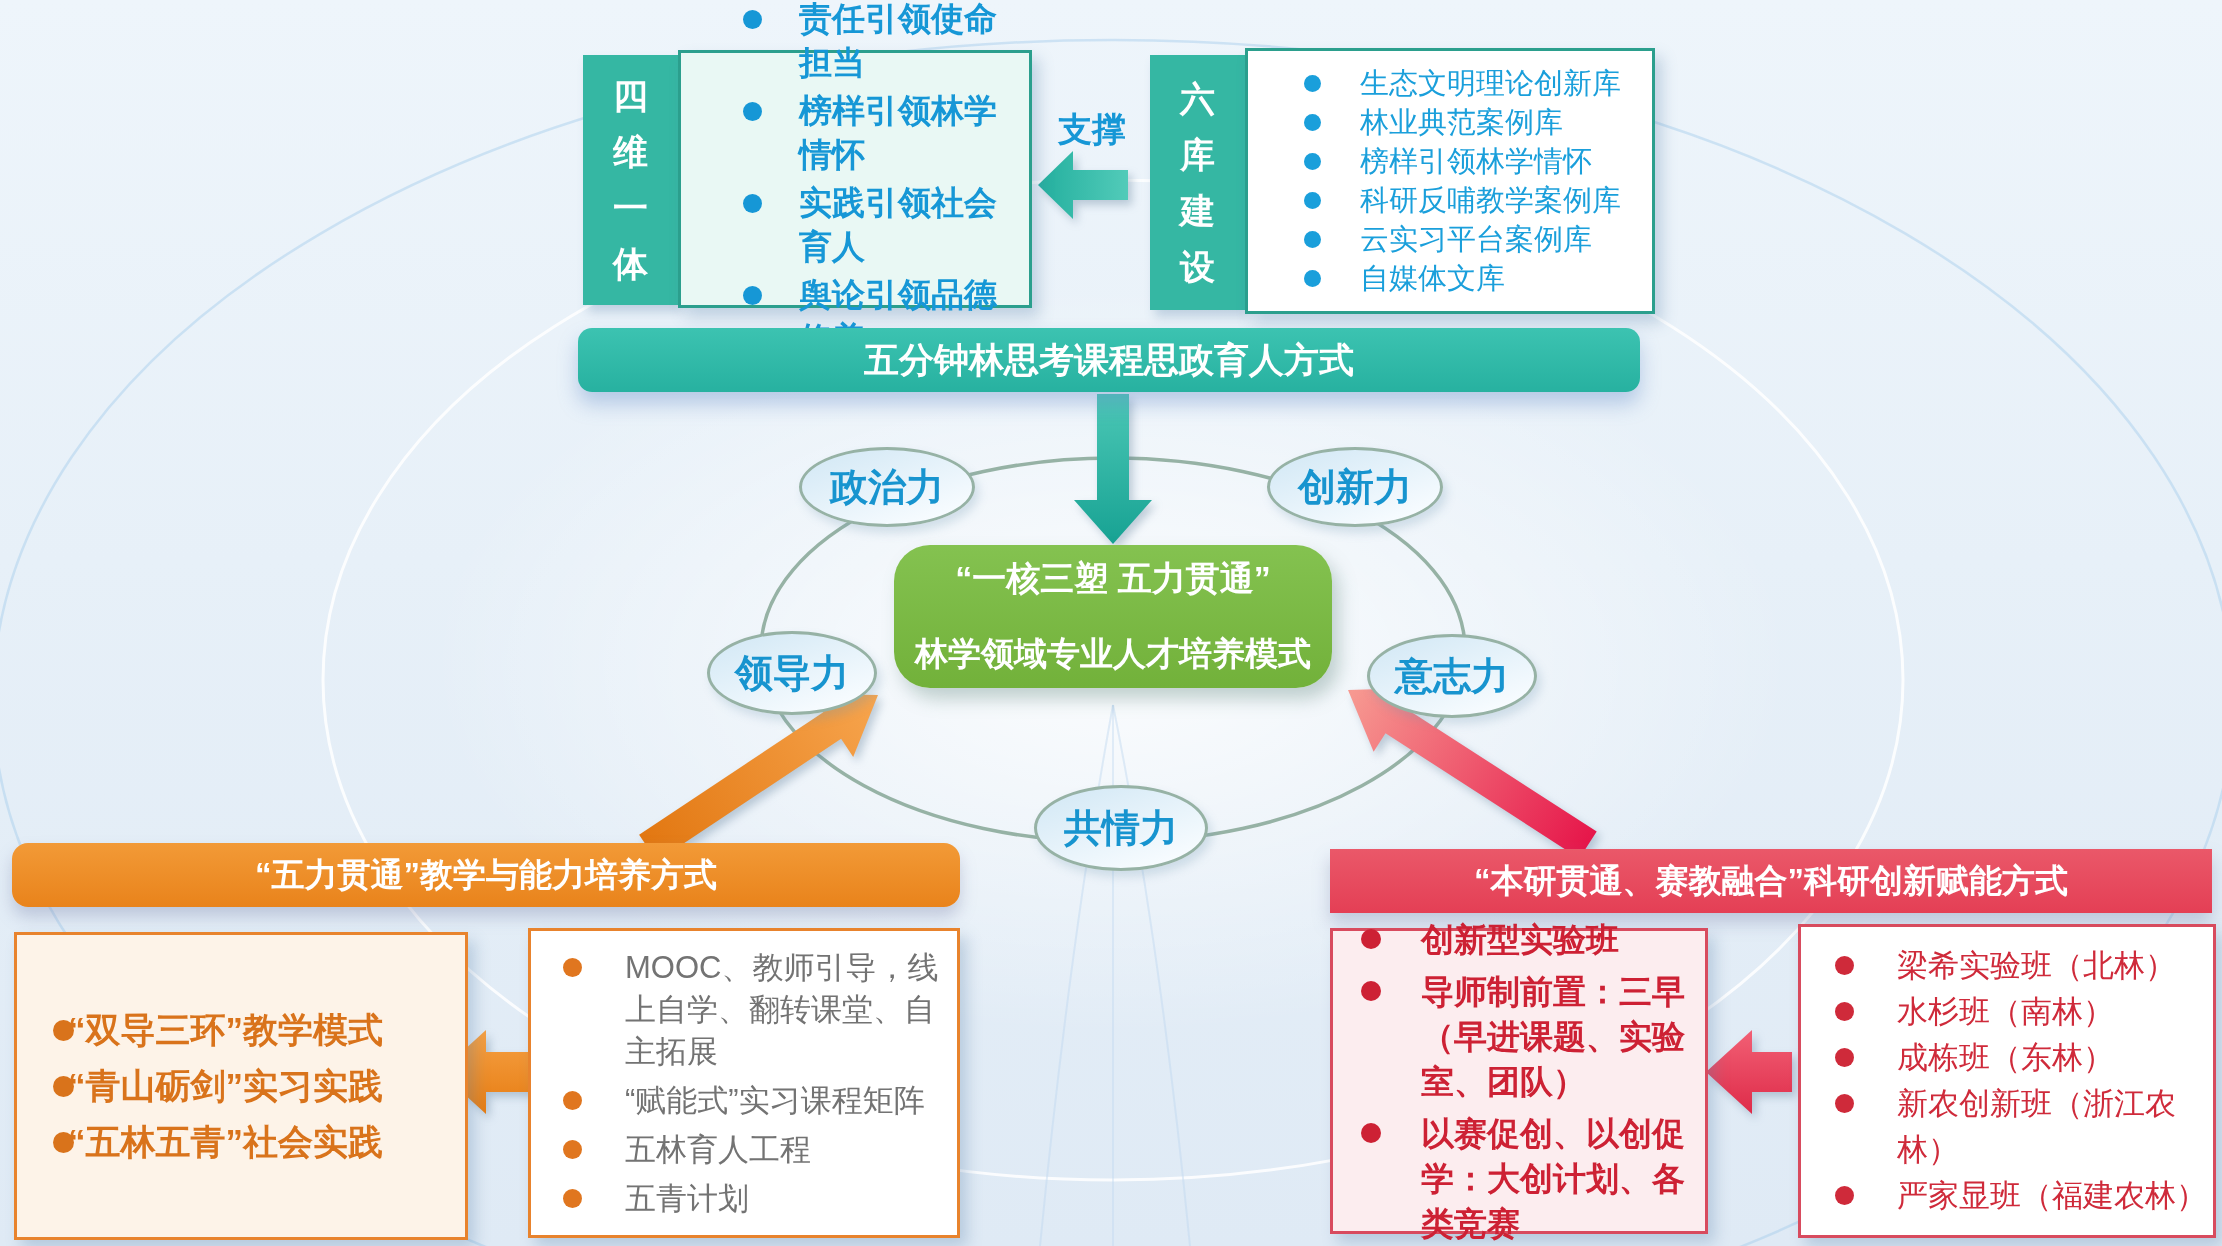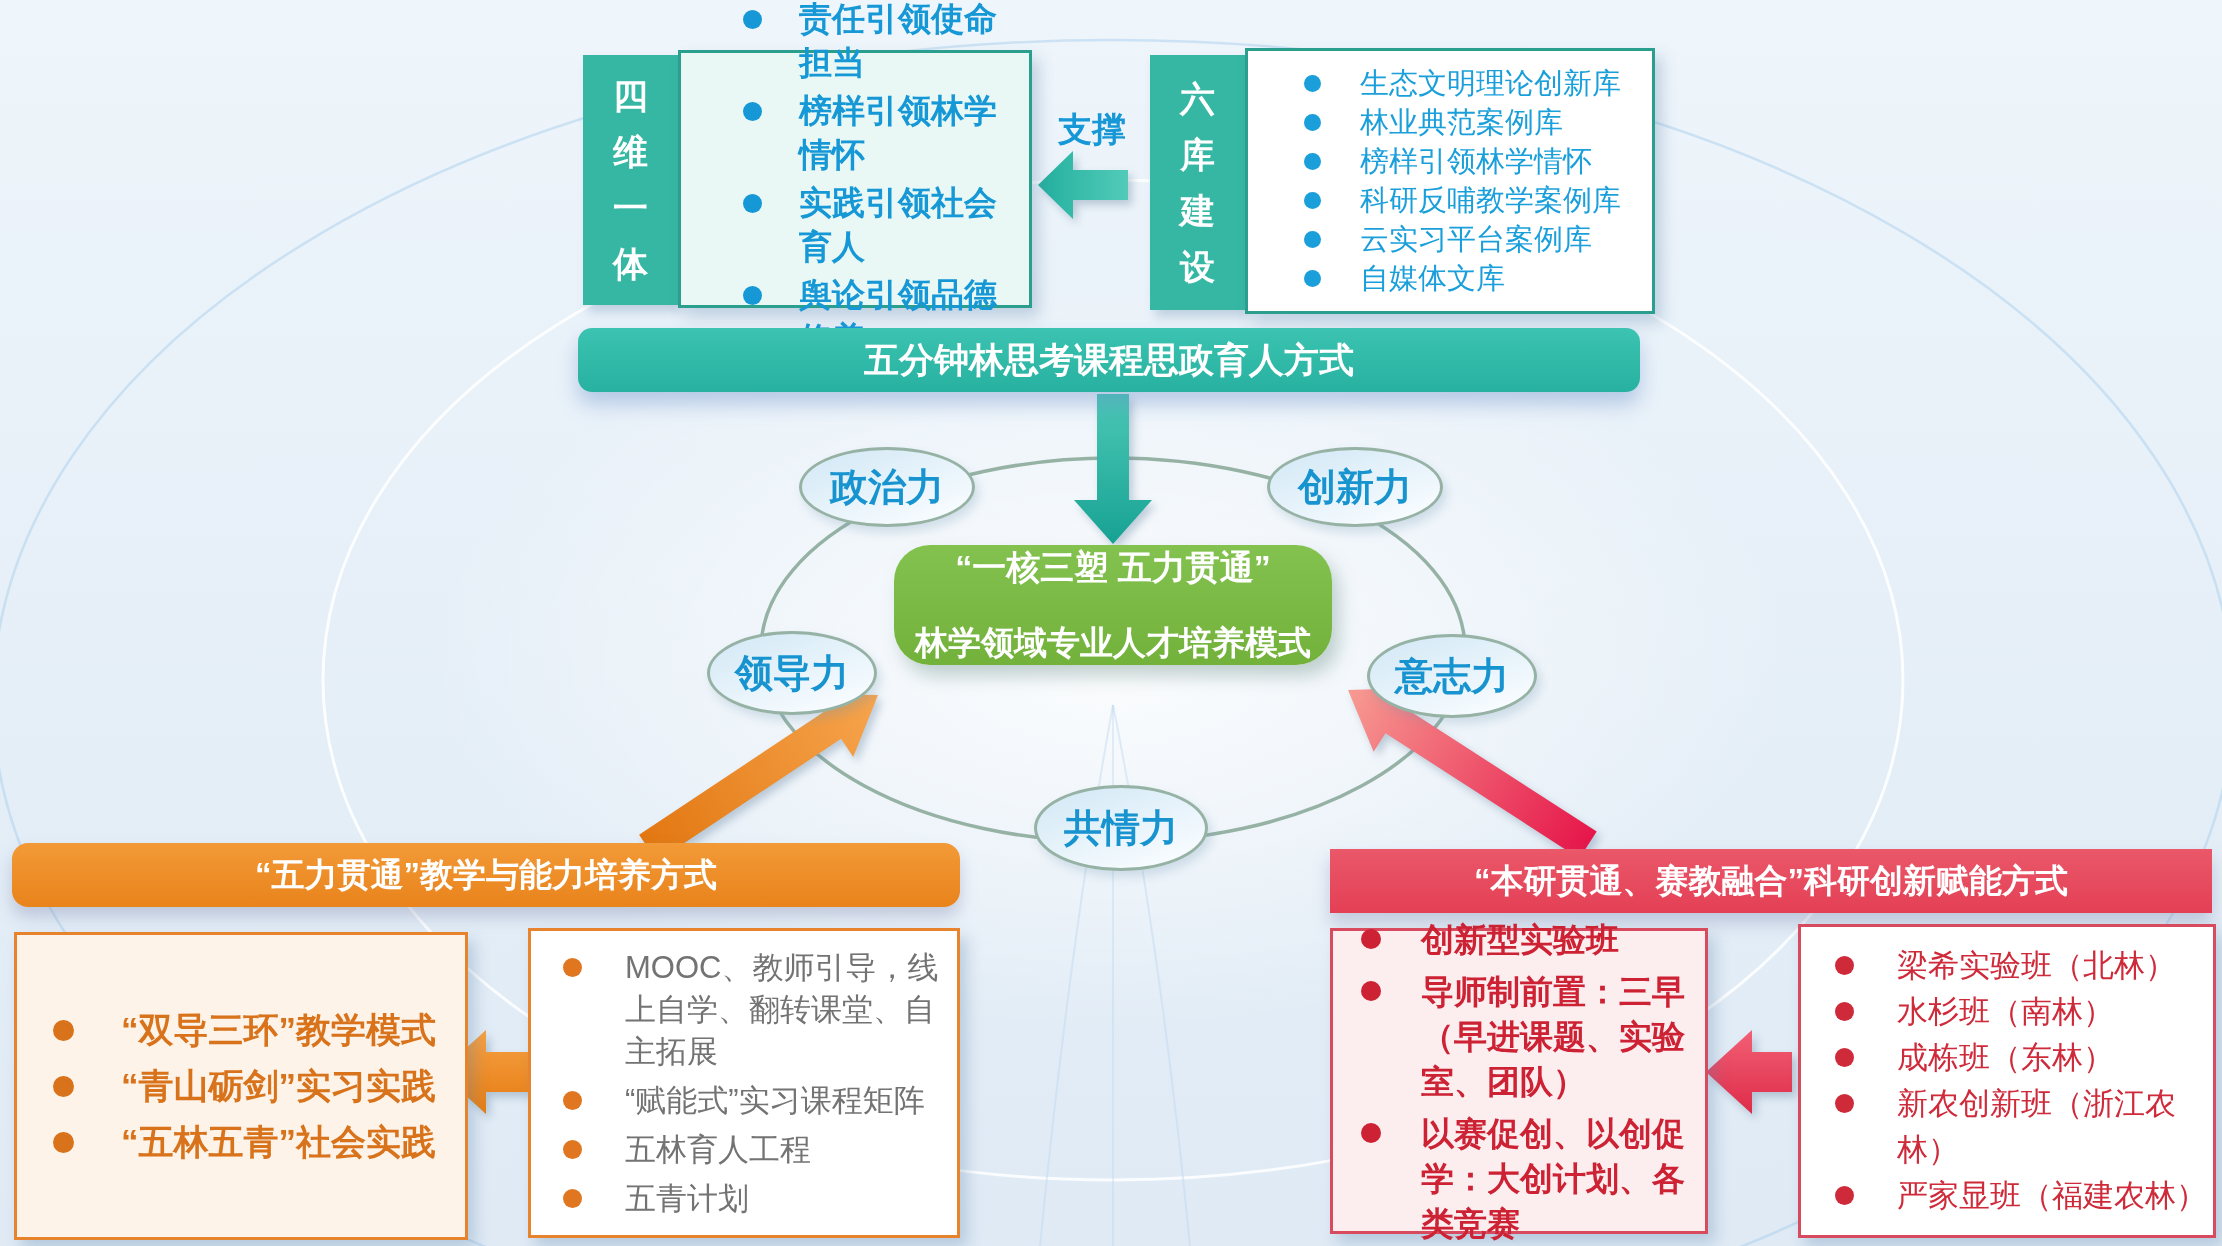--- a/index.html
+++ b/index.html
@@ -29,21 +29,21 @@
 
   .tl-box { background:#e9f8f4; }
   .tl-box li { color:#1697d6; font-size:33px; font-weight:bold; line-height:44px; padding-left:118px; margin:4px 0; }
   .tl-box li::before { left:62px; top:13px; width:19px; height:19px; background:#1697d6; }
 
   .tr-box { background:#ffffff; }
   .tr-box li { color:#1a9fdb; font-size:29px; font-weight:500; line-height:35px; padding-left:112px; margin:4px 0; }
   .tr-box li::before { left:56px; top:9px; width:17px; height:17px; background:#1a9fdb; }
 
   .l1-box { background:#fdf3e8; border-color:#e8832d; }
-  .l1-box li { color:#d9731b; font-size:35px; font-weight:bold; line-height:54px; padding-left:104px; margin:2px 0; }
+  .l1-box li { color:#d9731b; font-size:35px; font-weight:bold; line-height:54px; padding-left:51px; margin:2px 0; }
   .l1-box li::before { left:36px; top:17px; width:21px; height:21px; background:#d9731b; }
 
   .l2-box { background:#ffffff; border-color:#e8832d; }
   .l2-box li { color:#737373; font-size:31px; font-weight:400; line-height:42px; padding-left:94px; padding-right:8px; margin:7px 0; }
   .l2-box li::before { left:32px; top:11px; width:19px; height:19px; background:#e0761f; }
 
   .r1-box { background:#fcedef; border-color:#d84b5e; }
   .r1-box li { color:#cd2134; font-size:33px; font-weight:bold; line-height:45px; padding-left:88px; padding-right:4px; margin:7px 0; }
   .r1-box li::before { left:28px; top:12px; width:20px; height:20px; background:#cd2134; }
 
@@ -155,21 +155,21 @@
       <li>林业典范案例库</li>
       <li>榜样引领林学情怀</li>
       <li>科研反哺教学案例库</li>
       <li>云实习平台案例库</li>
       <li>自媒体文库</li>
     </ul>
   </div>
 
   <div class="abs bar teal-bar" style="left:578px; top:328px; width:1062px; height:64px;">五分钟林思考课程思政育人方式</div>
 
-  <div class="abs center-box" style="left:894px; top:545px; width:438px; height:120px;">
+  <div class="abs center-box" style="left:894px; top:545px; width:438px; height:143px;">
     <div class="center-line1">“一核三塑  五力贯通”</div>
     <div class="center-line2">林学领域专业人才培养模式</div>
   </div>
 
   <div class="abs node" style="left:799px; top:447px; width:176px; height:80px;">政治力</div>
   <div class="abs node" style="left:1267px; top:447px; width:176px; height:80px;">创新力</div>
   <div class="abs node" style="left:707px; top:631px; width:170px; height:84px;">领导力</div>
   <div class="abs node" style="left:1367px; top:634px; width:170px; height:84px;">意志力</div>
   <div class="abs node" style="left:1034px; top:785px; width:174px; height:86px;">共情力</div>
 

